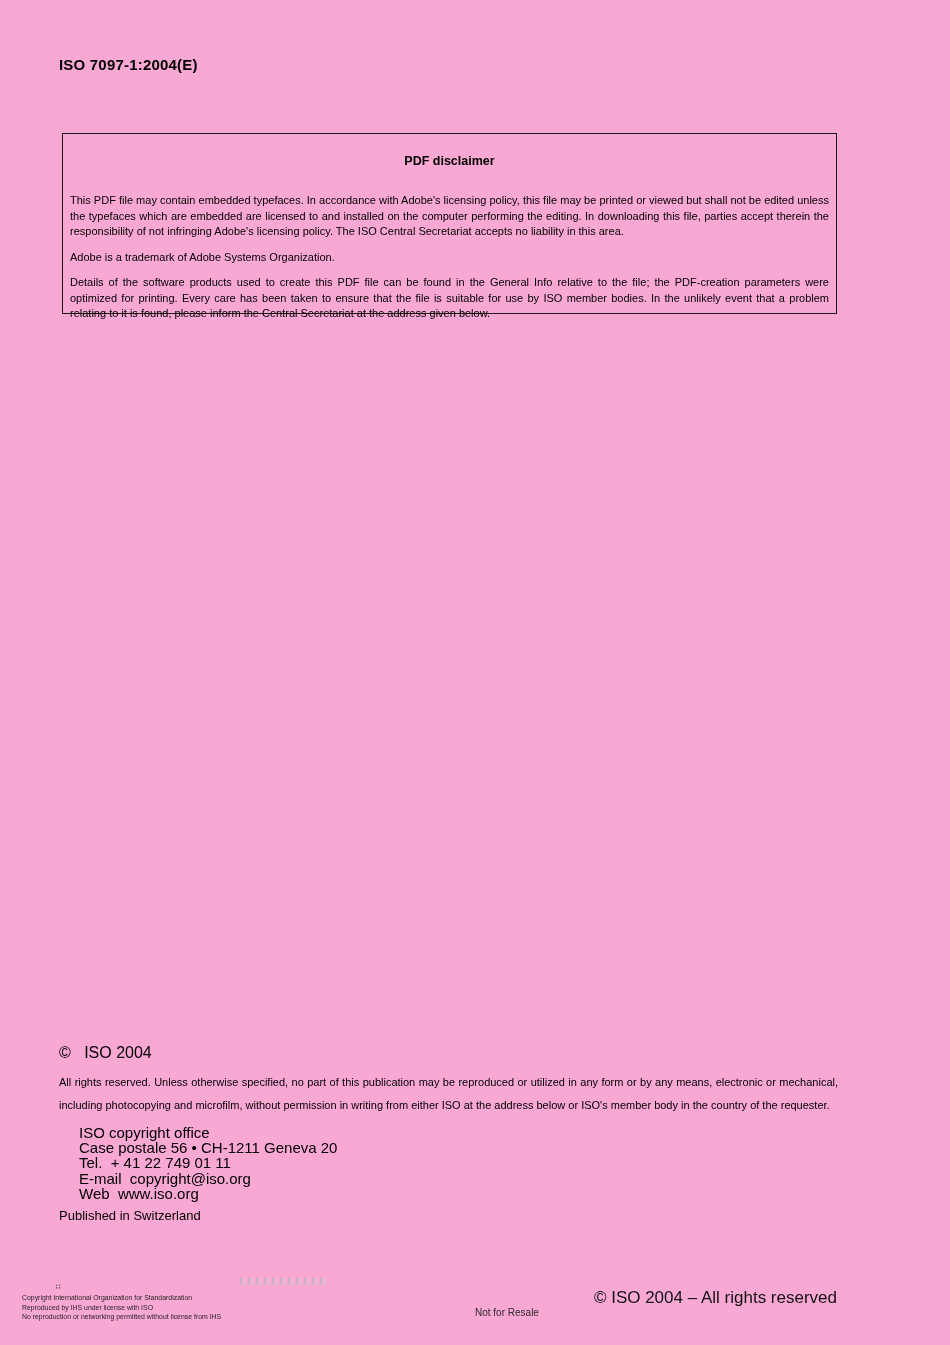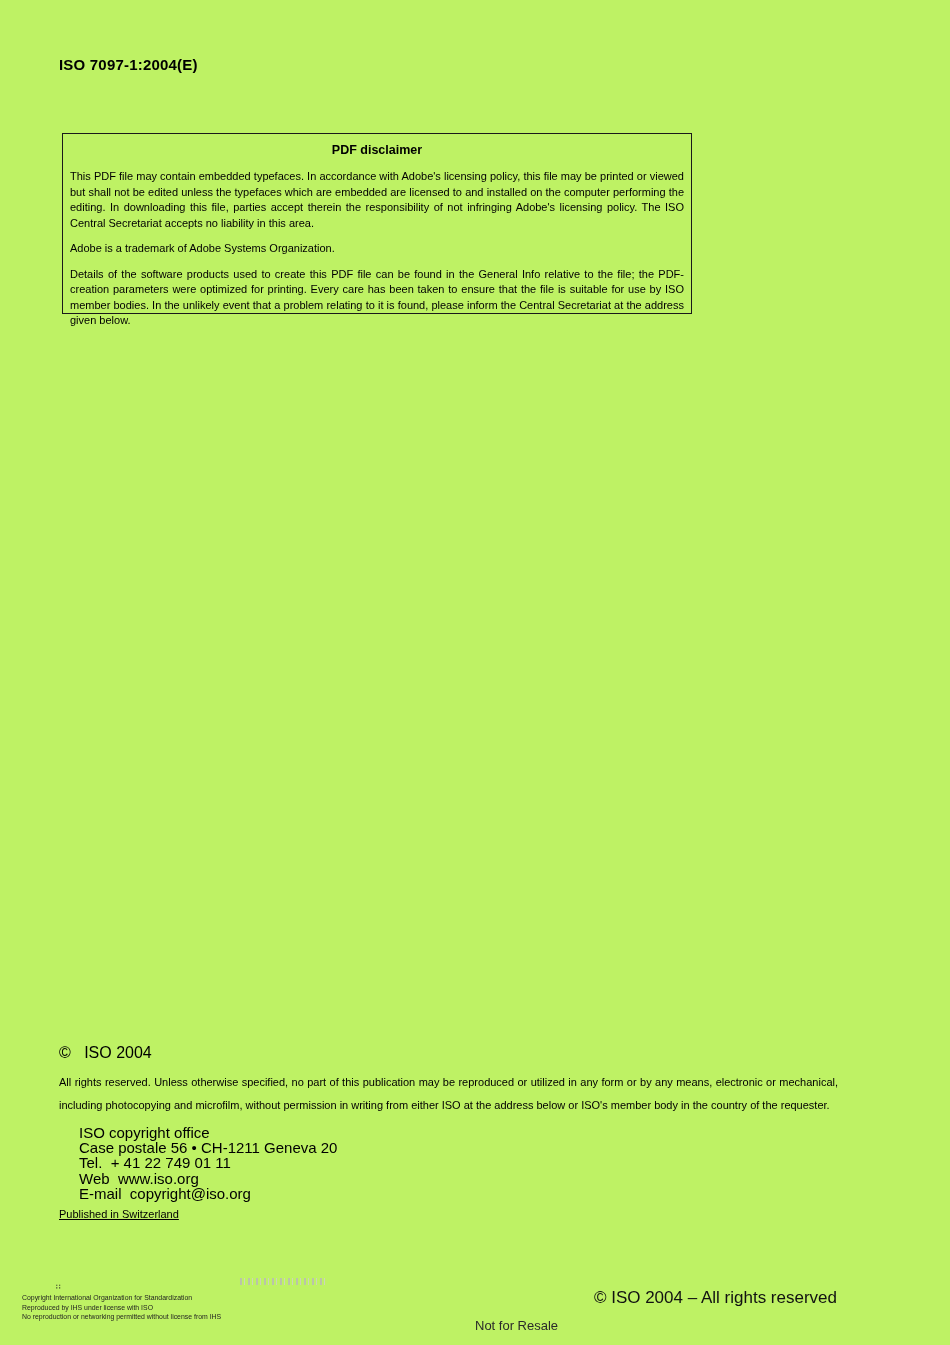--- a/index.html
+++ b/index.html
@@ -4,61 +4,61 @@
 <style>
   html, body {
     margin: 0;
     padding: 0;
     background: #ffffff;
   }
   #page {
     position: relative;
     width: 950px;
     height: 1345px;
-    background: #bef264;
+    background: #f9a8d4;
     font-family: "Liberation Sans", sans-serif;
     color: #000000;
     overflow: hidden;
   }
 
   
   .doc-header {
     position: absolute;
     left: 59px;
     top: 56px;
     font-size: 15px;
     font-weight: bold;
     letter-spacing: 0.2px;
   }
 
   
   .disclaimer-box {
     position: absolute;
     left: 62px;
     top: 133px;
-    width: 630px;
+    width: 775px;
     height: 181px;
     border: 1.5px solid #1a1a1a;
     box-sizing: border-box;
-    padding: 6px 7px 10px 7px;
+    padding: 17px 7px 10px 7px;
   }
   .disclaimer-title {
     text-align: center;
     font-weight: bold;
     font-size: 12.5px;
     margin: 3px 0 0 0;
   }
   .disclaimer-para {
     font-size: 11px;
     line-height: 15.5px;
     text-align: justify;
     margin: 10px 0 0 0;
   }
   .disclaimer-para.first {
-    margin-top: 12px;
+    margin-top: 25px;
   }
 
   
   .copyright-section {
     position: absolute;
     left: 59px;
     top: 1044px;
     width: 779px;
   }
   .copyright-line {
@@ -75,23 +75,22 @@
   .address-block {
     margin: 8px 0 0 20px;
   }
   .address-line {
     font-size: 15px;
     line-height: 15.2px;
     white-space: pre;
     margin: 0;
   }
   .published-line {
-    font-size: 11px;
+    font-size: 13px;
     margin: 7px 0 0 0;
-    text-decoration: underline;
   }
 
   
   .footer-tiny-mark {
     position: absolute;
     left: 56px;
     top: 1283px;
     font-size: 7px;
     font-weight: bold;
     color: #222222;
@@ -127,23 +126,22 @@
     top: 1288px;
     width: 277px;
     text-align: right;
     font-size: 17px;
     color: #111111;
   }
   .footer-center {
     position: absolute;
     left: 475px;
     top: 1307px;
-    font-size: 13px;
+    font-size: 10px;
     color: #2a2a2a;
-    margin-top: 11px;
   }
 </style>
 </head>
 <body>
 
 <div id="page">
 
   <div class="doc-header">ISO 7097-1:2004(E)</div>
 
   <div class="disclaimer-box">
@@ -153,22 +151,22 @@
     <p class="disclaimer-para">Details of the software products used to create this PDF file can be found in the General Info relative to the file; the PDF-creation parameters were optimized for printing. Every care has been taken to ensure that the file is suitable for use by ISO member bodies. In the unlikely event that a problem relating to it is found, please inform the Central Secretariat at the address given below.</p>
   </div>
 
   <div class="copyright-section">
     <p class="copyright-line">©   ISO 2004</p>
     <p class="copyright-para">All rights reserved. Unless otherwise specified, no part of this publication may be reproduced or utilized in any form or by any means, electronic or mechanical, including photocopying and microfilm, without permission in writing from either ISO at the address below or ISO's member body in the country of the requester.</p>
     <div class="address-block">
       <p class="address-line">ISO copyright office</p>
       <p class="address-line">Case postale 56 • CH-1211 Geneva 20</p>
       <p class="address-line">Tel.  + 41 22 749 01 11</p>
+      <p class="address-line">E-mail  copyright@iso.org</p>
       <p class="address-line">Web  www.iso.org</p>
-      <p class="address-line">E-mail  copyright@iso.org</p>
     </div>
     <p class="published-line">Published in Switzerland</p>
   </div>
 
   <div class="footer-tiny-mark">∷</div>
 
   <div class="footer-stamp"></div>
 
   <div class="footer-left">
     <div>Copyright International Organization for Standardization</div>

